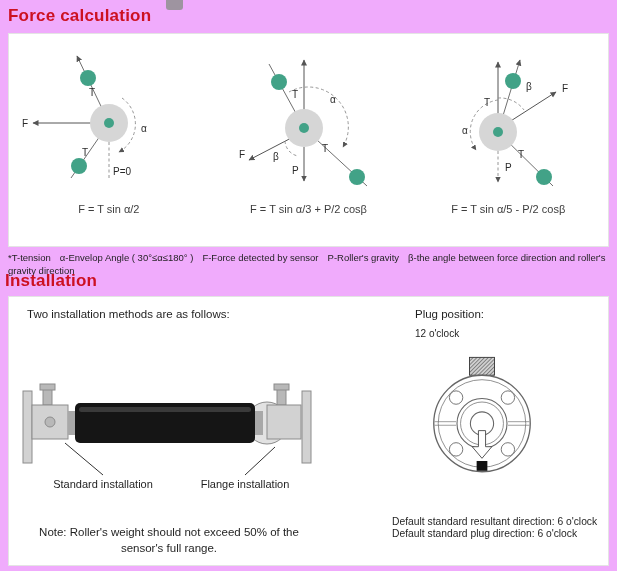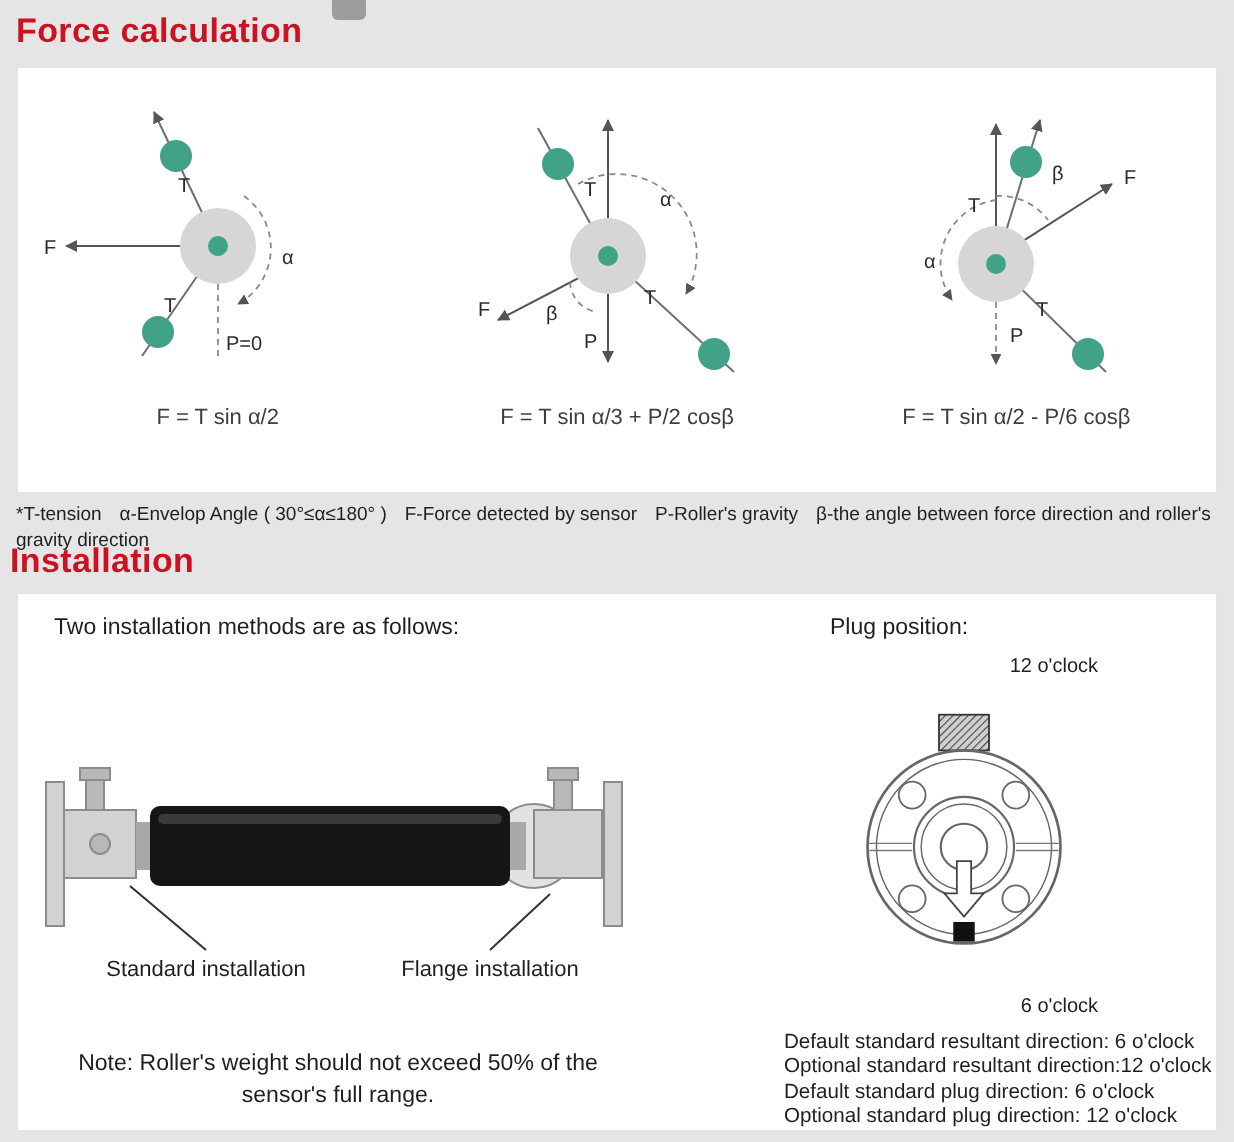--- a/index.html
+++ b/index.html
@@ -1,39 +1,39 @@
 <!DOCTYPE html>
 <html style="--accent-red: #cc1122; --pulley-green: #42a287; --roller-gray: #d6d6d6;"><head>
 <meta charset="utf-8">
 <style>
   * { margin:0; padding:0; box-sizing:border-box; }
   html,body { background:#ffffff; }
   body { font-family:"Liberation Sans", sans-serif; color:#222; }
-  .page { position:relative; width:617px; height:571px; background:#e5e5e5; overflow:hidden; }
+  .page { position:relative; width:617px; height:571px; background:#f0abfc; overflow:hidden; }
 
   .heading { position:absolute; font-size:17px; font-weight:bold; color:var(--accent-red,#cc1122); letter-spacing:.2px; }
   #force-title { left:8px; top:6px; }
   #install-title { left:5px; top:271px; }
 
   .panel { position:absolute; background:#fff; border:1px solid #e4e4e4; }
   #force-panel { left:8px; top:33px; width:601px; height:214px; display:flex; }
   .diagram-col { flex:1; display:flex; flex-direction:column; align-items:center; padding-top:14px; }
   .formula { font-size:11px; color:#3d3d3d; margin-top:0; }
 
   #footnote { position:absolute; left:8px; top:251px; width:601px; font-size:9.5px; line-height:1.4; color:#1f1f1f; }
   #footnote span { margin-right:9px; }
 
   #install-panel { left:8px; top:296px; width:601px; height:270px; }
   .intro { position:absolute; left:18px; top:11px; font-size:11.5px; color:#1f1f1f; }
   #roller-illustration { position:absolute; left:8px; top:66px; }
   .note { position:absolute; left:10px; top:228px; width:300px; font-size:11.5px; line-height:1.35; color:#1f1f1f;text-align:center; }
 
   .plug-col { position:absolute; left:378px; top:0; width:220px; height:270px; }
   .plug-title { position:absolute; left:28px; top:11px; font-size:11.5px; color:#1f1f1f; }
-  .clock-label { position:absolute; left:28px; width:134px; text-align:right; font-size:10px; color:#1f1f1f; }
+  .clock-label { position:absolute; left:28px; width:134px; text-align:left; font-size:10px; color:#1f1f1f; }
   #clock-top { top:31px; }
   #clock-bottom { top:201px; }
   #flange-diagram { position:absolute; left:28px; top:46px; }
   .directions { position:absolute; left:5px; top:219px; font-size:10.3px; line-height:12.4px; color:#1f1f1f; }
 
   #top-fragment { position:absolute; left:166px; top:0; width:17px; height:10px; background:#8f8f8f; border-radius:0 0 3px 3px; opacity:.85; }
 
   svg text { font-family:"Liberation Sans", sans-serif; }
   .pulley { fill:var(--pulley-green,#42a287); }
   .hub { fill:var(--pulley-green,#42a287); }
@@ -128,21 +128,21 @@
         <circle class="hub" cx="80" cy="84" r="5"></circle>
         <circle class="pulley" cx="95" cy="33" r="8"></circle>
         <circle class="pulley" cx="126" cy="129" r="8"></circle>
         <text class="dlabel" x="66" y="58">T</text>
         <text class="dlabel" x="100" y="110">T</text>
         <text class="dlabel" x="144" y="44">F</text>
         <text class="dlabel" x="44" y="86">α</text>
         <text class="dlabel" x="108" y="42">β</text>
         <text class="dlabel" x="87" y="123">P</text>
       </svg>
-      <div class="formula">F = T sin α/2 - P/6 cosβ</div>
+      <div class="formula">F = T sin α/5 - P/2 cosβ</div>
     </div>
   </div>
 
   <div id="footnote">
     <span>*T-tension</span><span>α-Envelop Angle ( 30°≤α≤180° )</span><span>F-Force detected by sensor</span><span>P-Roller's gravity</span><span>β-the angle between force direction and roller's gravity direction</span>
   </div>
 
   <div id="install-title" class="heading">Installation</div>
 
   <div id="install-panel" class="panel">
@@ -203,24 +203,21 @@
         <line x1="22" y1="88" x2="46" y2="88" stroke="#777" stroke-width="0.8"></line>
         <line x1="22" y1="92" x2="46" y2="92" stroke="#777" stroke-width="0.8"></line>
         <line x1="104" y1="88" x2="128" y2="88" stroke="#777" stroke-width="0.8"></line>
         <line x1="104" y1="92" x2="128" y2="92" stroke="#777" stroke-width="0.8"></line>
 
         <path d="M71 98 h8 v18 h7 l-11 13 -11 -13 h7 z" fill="#fff" stroke="#444" stroke-width="1"></path>
 
         <rect x="69" y="132" width="12" height="11" fill="#111"></rect>
       </svg>
 
-      <div id="clock-bottom" class="clock-label">6 o'clock</div>
 
       <div class="directions">
         <div>Default standard resultant direction: 6 o'clock</div>
-        <div>Optional standard resultant direction:12 o'clock</div>
         <div>Default standard plug direction: 6 o'clock</div>
-        <div>Optional standard plug direction: 12 o'clock</div>
       </div>
     </div>
   </div>
 
 </div>
 
 </body></html>

